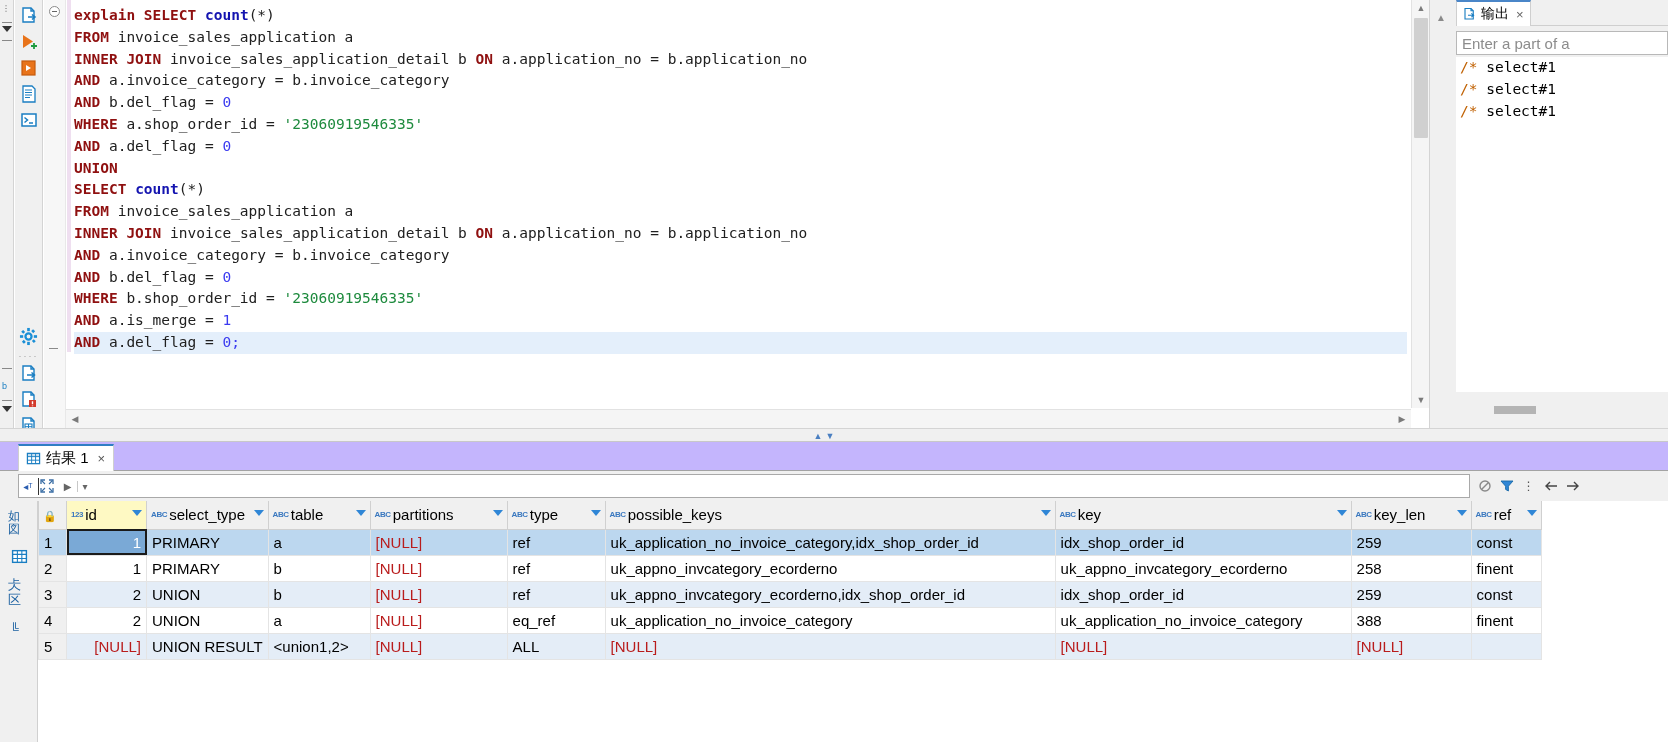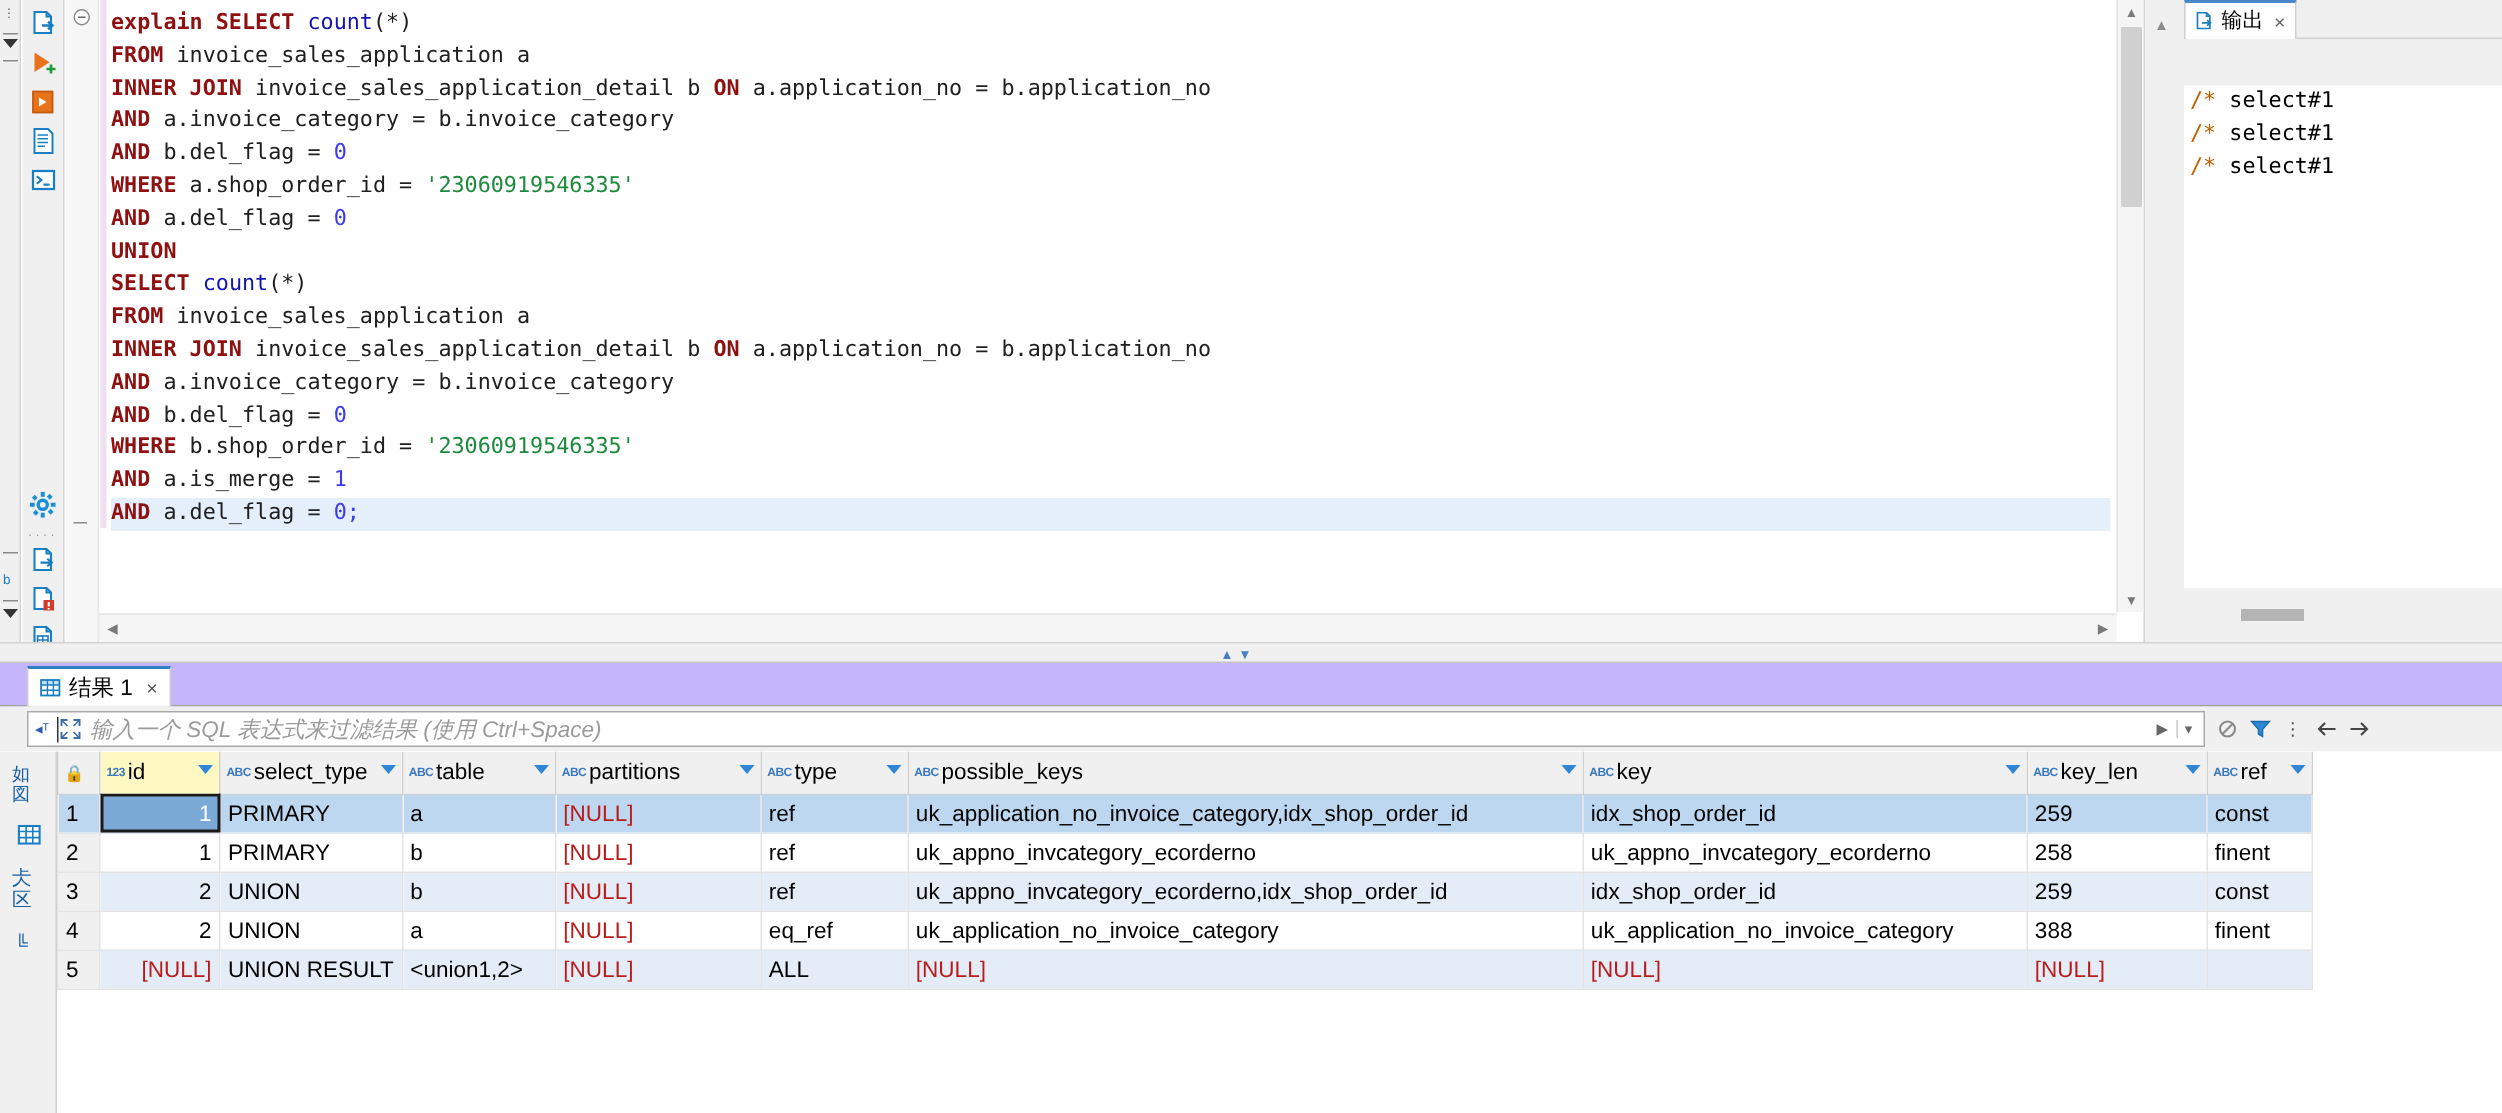--- a/index.html
+++ b/index.html
@@ -69,21 +69,21 @@
   
   .code {
     position: absolute; left: 30px; top: 5px; right: 22px; bottom: 20px;
     font-family: "DejaVu Sans Mono", monospace;
     font-size: 14.5px; line-height: 21.8px;
     white-space: pre; overflow: hidden;
   }
   .code .ln { height: 21.8px; }
   .code .ln.sel { background: #e4effb; }
   .kw  { color: #8f1010; font-weight: bold; }
-  .fn  { color: #1414b0; font-weight: normal; }
+  .fn  { color: #1414b0; font-weight: bold; }
   .num { color: #3a3af0; }
   .str { color: #1d8a3d; }
   .pln { color: #202020; }
 
   
   .vscroll {
     position: absolute; right: 0; top: 0; width: 18px; height: 408px;
     background: #f5f5f5; border-left: 1px solid #e2e2e2;
   }
   .sb-arrow {
@@ -398,20 +398,23 @@
             <path d="M4 2 h8 l3 3 v11 h-11 z" fill="#fff" stroke="#1a7ec2" stroke-width="1.5"></path>
             <path d="M12 2 v3 h3" fill="none" stroke="#1a7ec2" stroke-width="1.5"></path>
             <path d="M8 11 h7 M12.5 8.5 l3 2.5 -3 2.5" fill="none" stroke="#1a7ec2" stroke-width="1.5"></path>
           </svg>
         </span>
         <span>输出</span>
         <span class="tab-x">×</span>
       </div>
     </div>
 
+    <div class="out-search">
+      <span>Enter a part of a</span>
+    </div>
 
     <div class="out-body" id="out-host"><div><span class="cmt">/* </span><span>select#1</span></div><div><span class="cmt">/* </span><span>select#1</span></div><div><span class="cmt">/* </span><span>select#1</span></div></div>
 
     <div class="out-hscroll">
       <div class="out-hthumb"></div>
     </div>
   </div>
 
   <div class="splitter">
     <div class="split-handle">
@@ -437,21 +440,20 @@
   <div class="filterbar">
     <div class="filter-input">
       <span class="fi-icon">◂ᵀ</span>
       <span class="fi-caret"></span>
       <span class="fi-expand">
         <svg width="14" height="14" viewBox="0 0 14 14">
           <path d="M1 5 V1 H5 M9 1 H13 V5 M13 9 V13 H9 M5 13 H1 V9" fill="none" stroke="#3a6ea5" stroke-width="1.3"></path>
           <path d="M1.5 1.5 L5 5 M12.5 1.5 L9 5 M12.5 12.5 L9 9 M1.5 12.5 L5 9" stroke="#3a6ea5" stroke-width="1.1"></path>
         </svg>
       </span>
-      <span class="fi-placeholder">输入一个 SQL 表达式来过滤结果 (使用 Ctrl+Space)</span>
       <span class="fi-right">
         <span class="fi-btn">▶</span>
         <span class="fi-btn" style="border-left:1px solid #c8c8c8;">▾</span>
       </span>
     </div>
 
     <div class="filter-tools">
       <span class="ft-btn">
         <svg width="14" height="14" viewBox="0 0 14 14">
           <circle cx="7" cy="7" r="5" fill="none" stroke="#8a8a8a" stroke-width="1.4"></circle>

